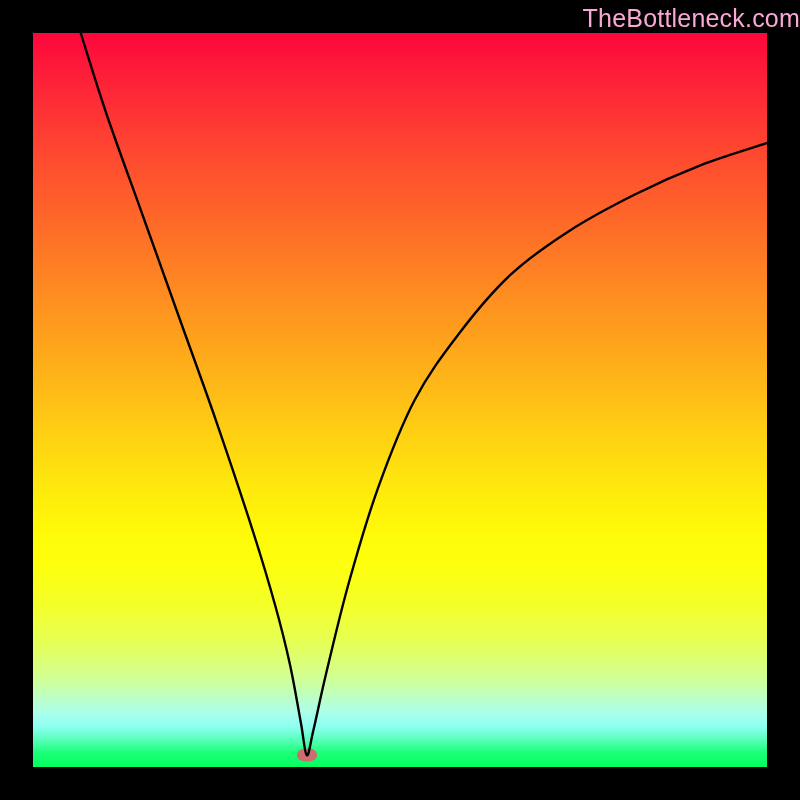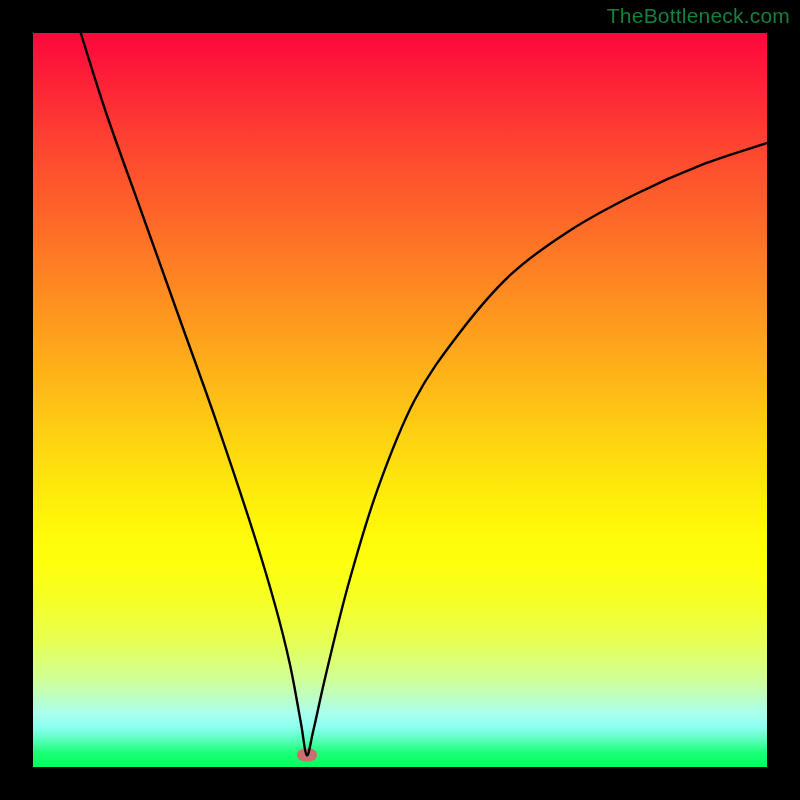--- a/index.html
+++ b/index.html
@@ -53,23 +53,23 @@
   }
   svg.curve {
     position: absolute;
     inset: 0;
     width: 100%;
     height: 100%;
   }
   .watermark {
     position: absolute;
     top: 4px;
-    right: 10px;
-    color: #15803d;
-    font-size: 21px;
+    right: 0;
+    color: #f9a8d4;
+    font-size: 25px;
     letter-spacing: 0.2px;
     font-weight: 400;
   }
 </style>
 </head>
 <body>
 
 <div class="frame">
   <div class="gradient"></div>
   <div class="marker" style="left: 273.782px; top: 722.256px;"></div>

